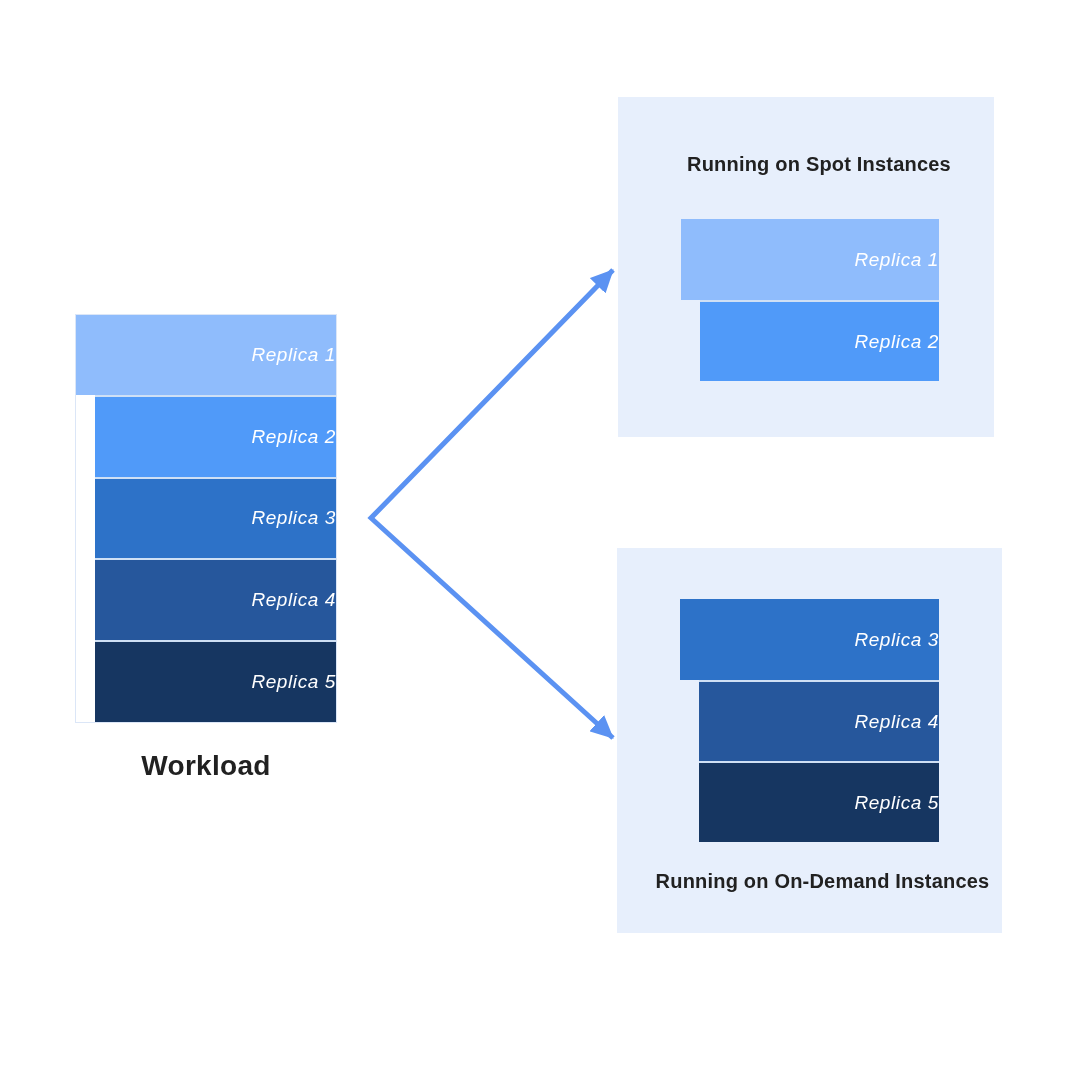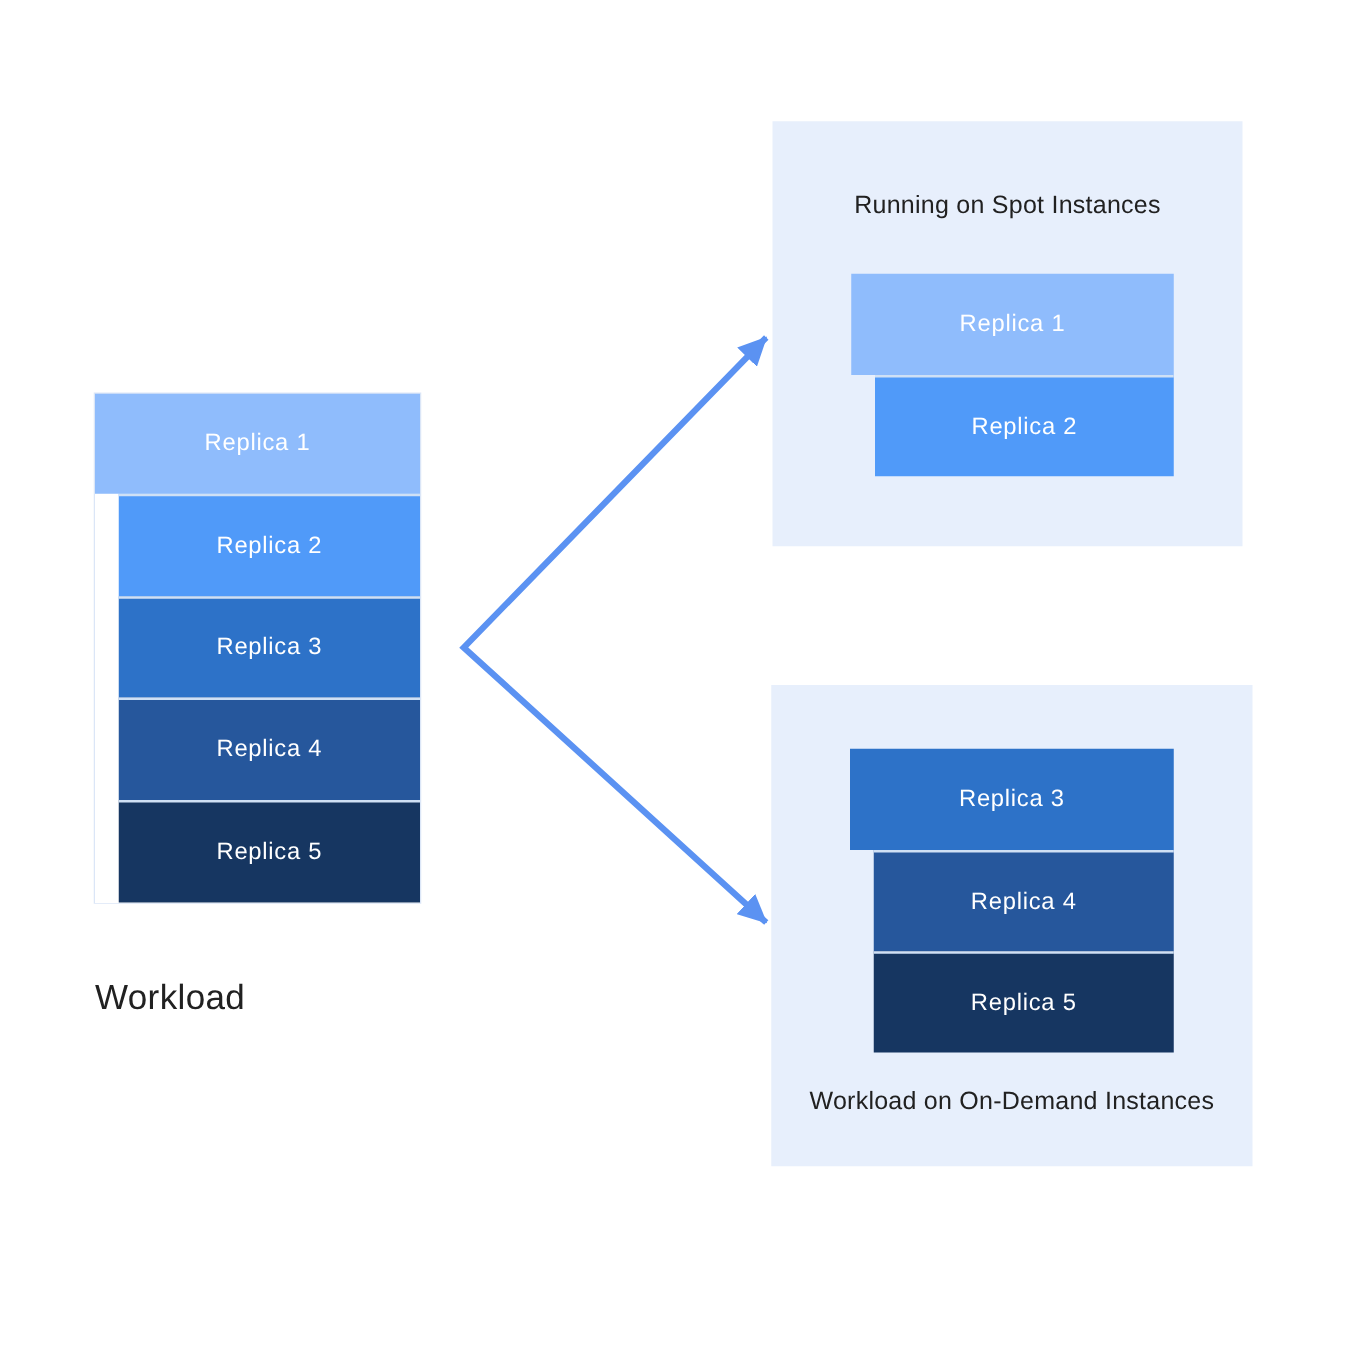--- a/index.html
+++ b/index.html
@@ -22,63 +22,64 @@
     width: 260px; height: 407px;
     display: flex;
     flex-direction: column;
     box-shadow: 0 0 0 1px rgba(190, 210, 240, 0.55);
   }
   .workload-stack .replica-box { flex: 1; }
 
   .replica-box {
     display: flex;
     align-items: center;
-    justify-content: center;
+    justify-content: flex-end;
     box-sizing: border-box;
+    font-style: italic;
   }
   .replica-box + .replica-box {
     border-top: 2px solid var(--separator, #cfe0f5);
     margin-left: 19px;
   }
   .replica-label {
     color: var(--replica-text, #ffffff);
     font-size: 19px;
     letter-spacing: 0.6px;
     font-weight: 400;
   }
 
   .workload-caption {
     left: 76px; top: 750px;
     width: 260px;
+    text-align: center;
     font-size: 28px;
-    font-weight: 400;
+    font-weight: 700;
     color: var(--title-color, #212121);
     letter-spacing: 0.3px;
-    margin-top: 32px;
   }
 
   
   .panel {
     box-sizing: border-box;
   }
   .panel-spot {
     left: 618px; top: 97px;
     width: 376px; height: 340px;
   }
   .panel-ondemand {
     left: 617px; top: 548px;
     width: 385px; height: 385px;
   }
   .panel-title {
     position: absolute;
-    left: 0;
+    left: 13px;
     width: 100%;
     text-align: center;
     font-size: 20px;
-    font-weight: 400;
+    font-weight: 700;
     color: var(--title-color, #212121);
     letter-spacing: 0.2px;
   }
   .panel-spot .panel-title { top: 56px; }
   .panel-ondemand .panel-title { top: 322px; }
 
   .panel-stack {
     position: absolute;
     display: flex;
     flex-direction: column;
@@ -159,14 +160,14 @@
       </div>
 
       <div class="replica-box" style="background-color: rgb(38, 87, 156);">
         <span class="replica-label">Replica 4</span>
       </div>
 
       <div class="replica-box" style="background-color: rgb(22, 54, 97);">
         <span class="replica-label">Replica 5</span>
       </div>
     </div>
-  <div class="panel-title">Workload on On-Demand Instances</div>
+  <div class="panel-title">Running on On-Demand Instances</div>
 </div>
 
 </body></html>

